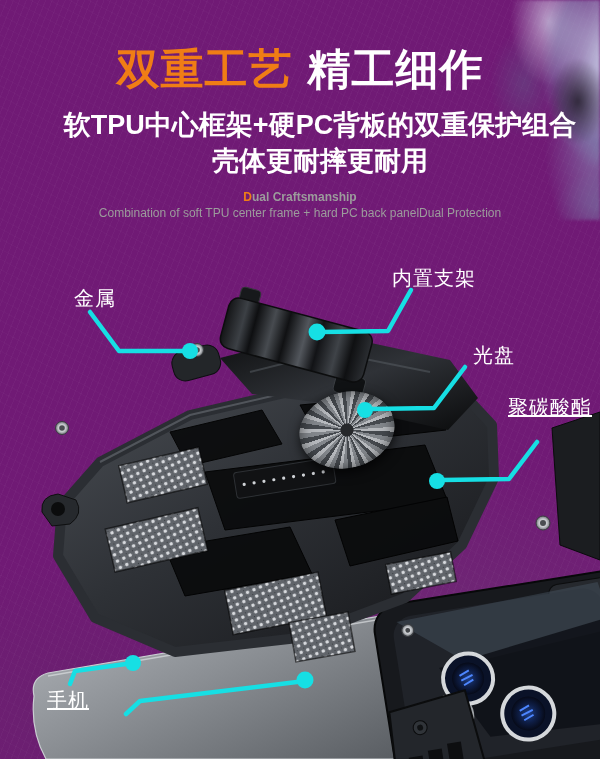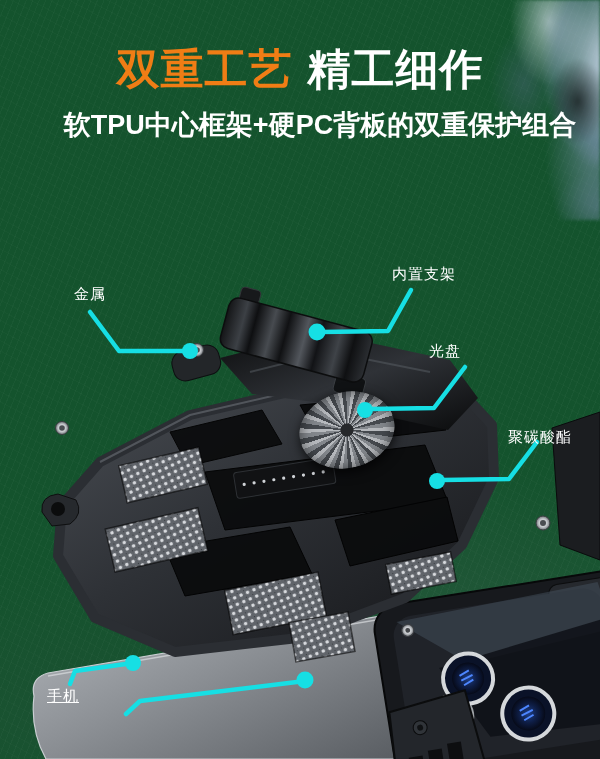--- a/index.html
+++ b/index.html
@@ -1,18 +1,18 @@
 <!DOCTYPE html>
 <html><head>
 <meta charset="utf-8">
 <style>
   html, body { margin:0; padding:0; background:#000; }
   body { width:600px; height:759px; position:relative; overflow:hidden;
          font-family:"Liberation Sans", sans-serif; }
-  .stage { position:absolute; inset:0; background:#14532d; }
+  .stage { position:absolute; inset:0; background:#701a75; }
 
   
   .bg-texture { position:absolute; inset:0;
     background:
       radial-gradient(430px 300px at 74% 88%, rgba(99,104,112,.22), transparent 70%),
       radial-gradient(320px 220px at 12% 94%, rgba(70,74,80,.14), transparent 70%),
       repeating-linear-gradient(112deg, rgba(255,255,255,.028) 0 1px, transparent 1px 6px),
       repeating-linear-gradient(28deg, rgba(255,255,255,.016) 0 1px, transparent 1px 9px);
   }
 
@@ -44,44 +44,47 @@
   
   .disc { position:absolute; left:299px; top:392px; width:96px; height:76px; z-index:2;
     border-radius:50%;
     transform:rotate(-14deg);
     background:
       radial-gradient(circle at 50% 50%, #26282b 0 6px, rgba(0,0,0,0) 7px),
       repeating-conic-gradient(#b6b9bd 0deg 6deg, #45494e 6deg 13deg, #83878c 13deg 20deg);
     box-shadow: 0 4px 12px rgba(0,0,0,.75), inset 0 0 14px rgba(0,0,0,.55);
   }
 
-  .callout-label { position:absolute; z-index:7; color:#ffffff; font-size:15px;
+  .callout-label { position:absolute; z-index:7; color:#ffffff; font-size:20px;
     font-weight:500; letter-spacing:1px; white-space:nowrap; }
   .lbl-metal  { left:74px;  top:285px; }
   .lbl-stand  { left:392px; top:265px; }
-  .lbl-disc   { left:429px; top:342px;text-align:right; }
-  .lbl-poly   { left:508px; top:428px; }
+  .lbl-disc   { left:473px; top:342px;text-align:right; }
+  .lbl-poly   { left:508px; top:394px;text-decoration:underline; }
   .lbl-phone  { left:47px;  top:687px;text-decoration:underline; }
   .lbl-tpu    { left:82px;  top:719px; }
 
   .cline { fill:none; stroke:#16dfe4; stroke-width:4.5; stroke-linecap:round; stroke-linejoin:round; }
   .cdot  { fill:#16dfe4; }
 </style>
 </head>
 <body>
 
 <div class="stage">
   <div class="bg-texture"></div>
   <div class="smoke"></div>
 
   <header class="header">
     <h1 class="title"><span class="hl">双重工艺</span><span class="rest">精工细作</span></h1>
     <div class="subtitle">
       <div>软TPU中心框架+硬PC背板的双重保护组合</div>
+      <div>壳体更耐摔更耐用</div>
     </div>
+    <div class="en-heading"><span class="initial">D</span><span>ual Craftsmanship</span></div>
+    <div class="en-desc">Combination of soft TPU center frame + hard PC back panelDual Protection</div>
   </header>
 
   <svg class="art" viewBox="0 0 600 759">
     <defs>
       <linearGradient id="plateG" x1="0" y1="0" x2="1" y2="1">
         <stop offset="0" stop-color="#4a4e54"></stop>
           <stop offset=".45" stop-color="#2e3136"></stop>
           <stop offset="1" stop-color="#141518"></stop>
       </linearGradient>
       <linearGradient id="armG" x1="0" y1="0" x2="1" y2="1">

